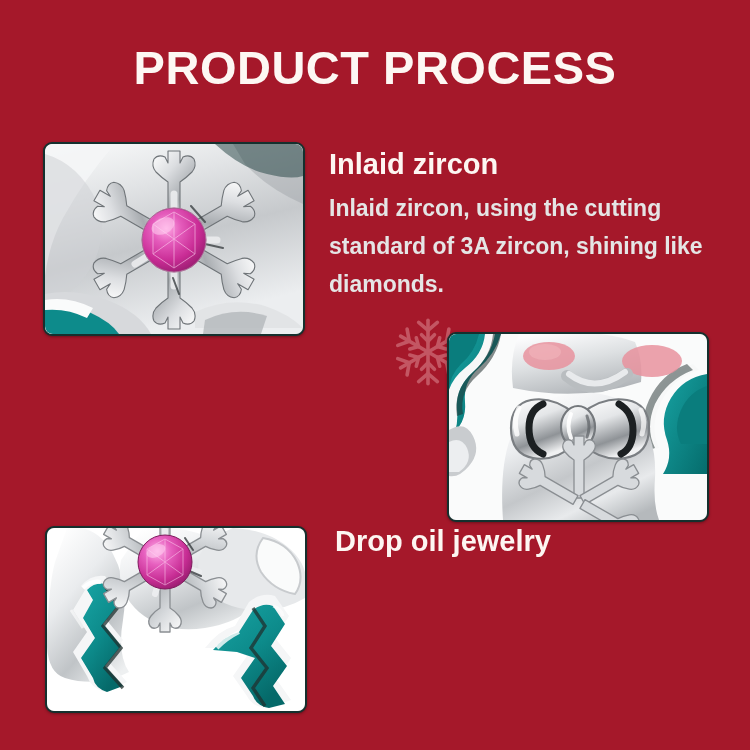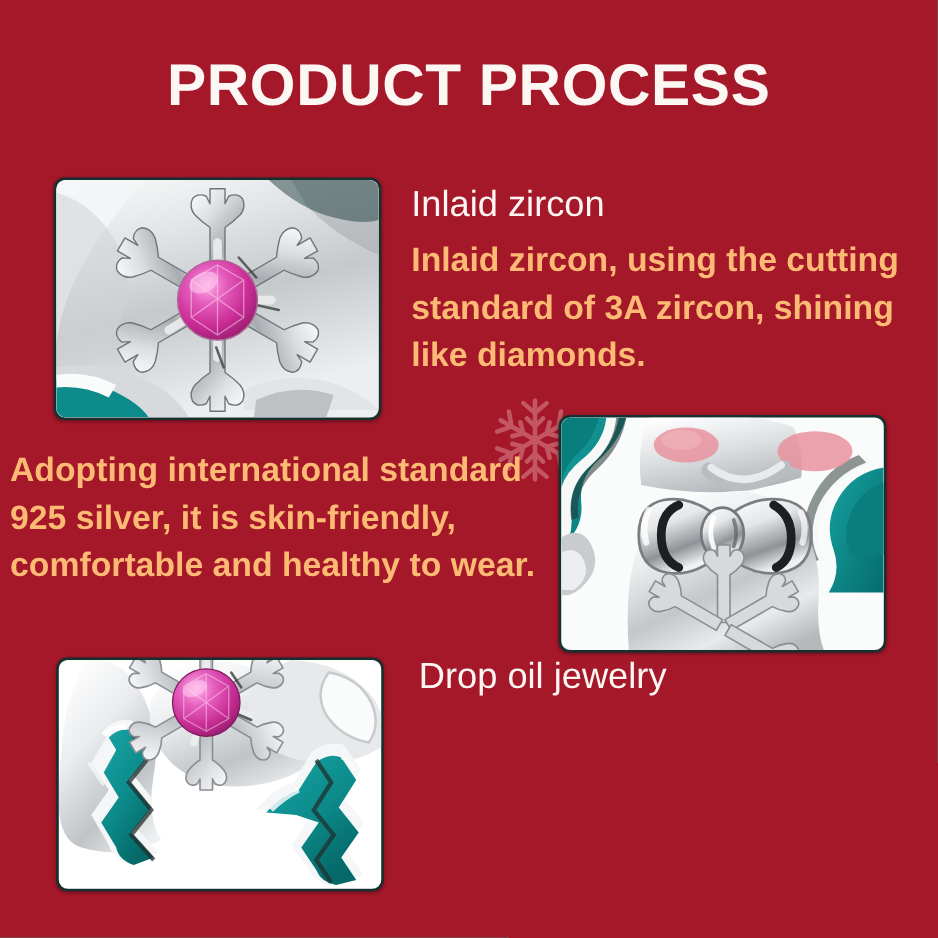--- a/index.html
+++ b/index.html
@@ -30,30 +30,30 @@
     font-weight: bold;
     letter-spacing: 0.5px;
     line-height: 52px;
     white-space: nowrap;
   }
 
   
   .block { position: absolute; }
   .block .head {
     color: #fdf6f2;
-    font-weight: normal;
+    font-weight: bold;
     font-size: 29px;
     line-height: 34px;
     margin: 0 0 8px 0;
     white-space: nowrap;
   }
   .block .body {
-    color: #fdba74;
+    color: #e5e5e5;
     font-weight: bold;
-    font-size: 27px;
+    font-size: 23px;
     line-height: 38px;
     margin: 0;
   }
   #block-zircon { left: 329px; top: 147px; width: 412px; }
   #block-silver { left: 8px;   top: 357px; width: 432px; }
   #block-oil    { left: 335px; top: 524px; width: 405px; }
 
   
   .card {
     position: absolute;
@@ -221,21 +221,20 @@
         <line x1="0" y1="0" x2="0" y2="-44"></line>
         <line x1="0" y1="-30" x2="-13" y2="-41"></line>
         <line x1="0" y1="-30" x2="13" y2="-41"></line>
         <line x1="0" y1="-15" x2="-9" y2="-24"></line>
         <line x1="0" y1="-15" x2="9" y2="-24"></line>
       </g>
     </g>
   </svg>
 
   <div class="block" id="block-silver">
-    <p class="body">Adopting international standard 925 silver, it is skin-friendly, comfortable and healthy to wear.</p>
   </div>
 
   <div class="card" id="card-snowman">
     <svg class="card-canvas" viewBox="0 0 258 186" preserveAspectRatio="none">
       <defs>
         <linearGradient id="bodyG" x1="0.2" y1="0" x2="0.8" y2="1">
           <stop offset="0%" stop-color="#ffffff"></stop>
           <stop offset="28%" stop-color="#eceef0"></stop>
           <stop offset="58%" stop-color="#c4c7ca"></stop>
           <stop offset="80%" stop-color="#e8eaec"></stop>

